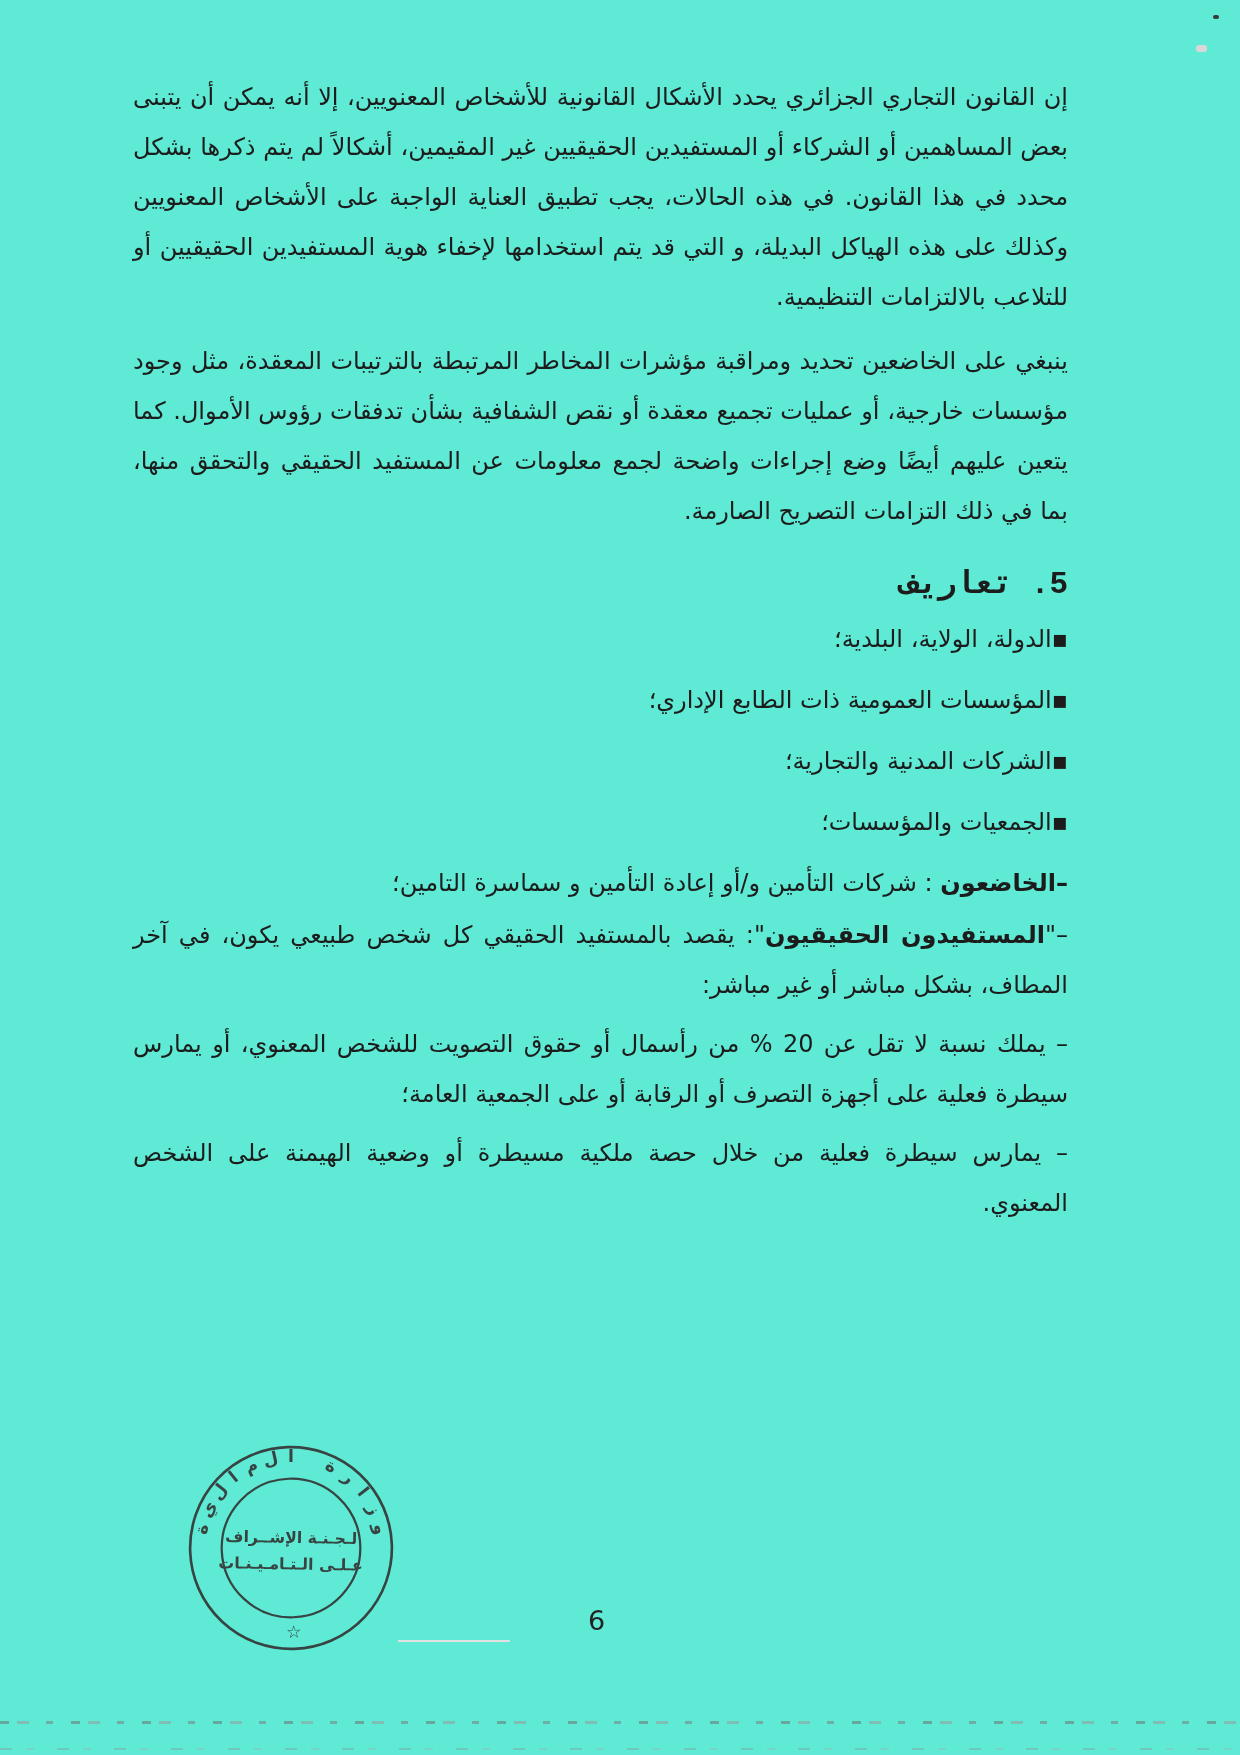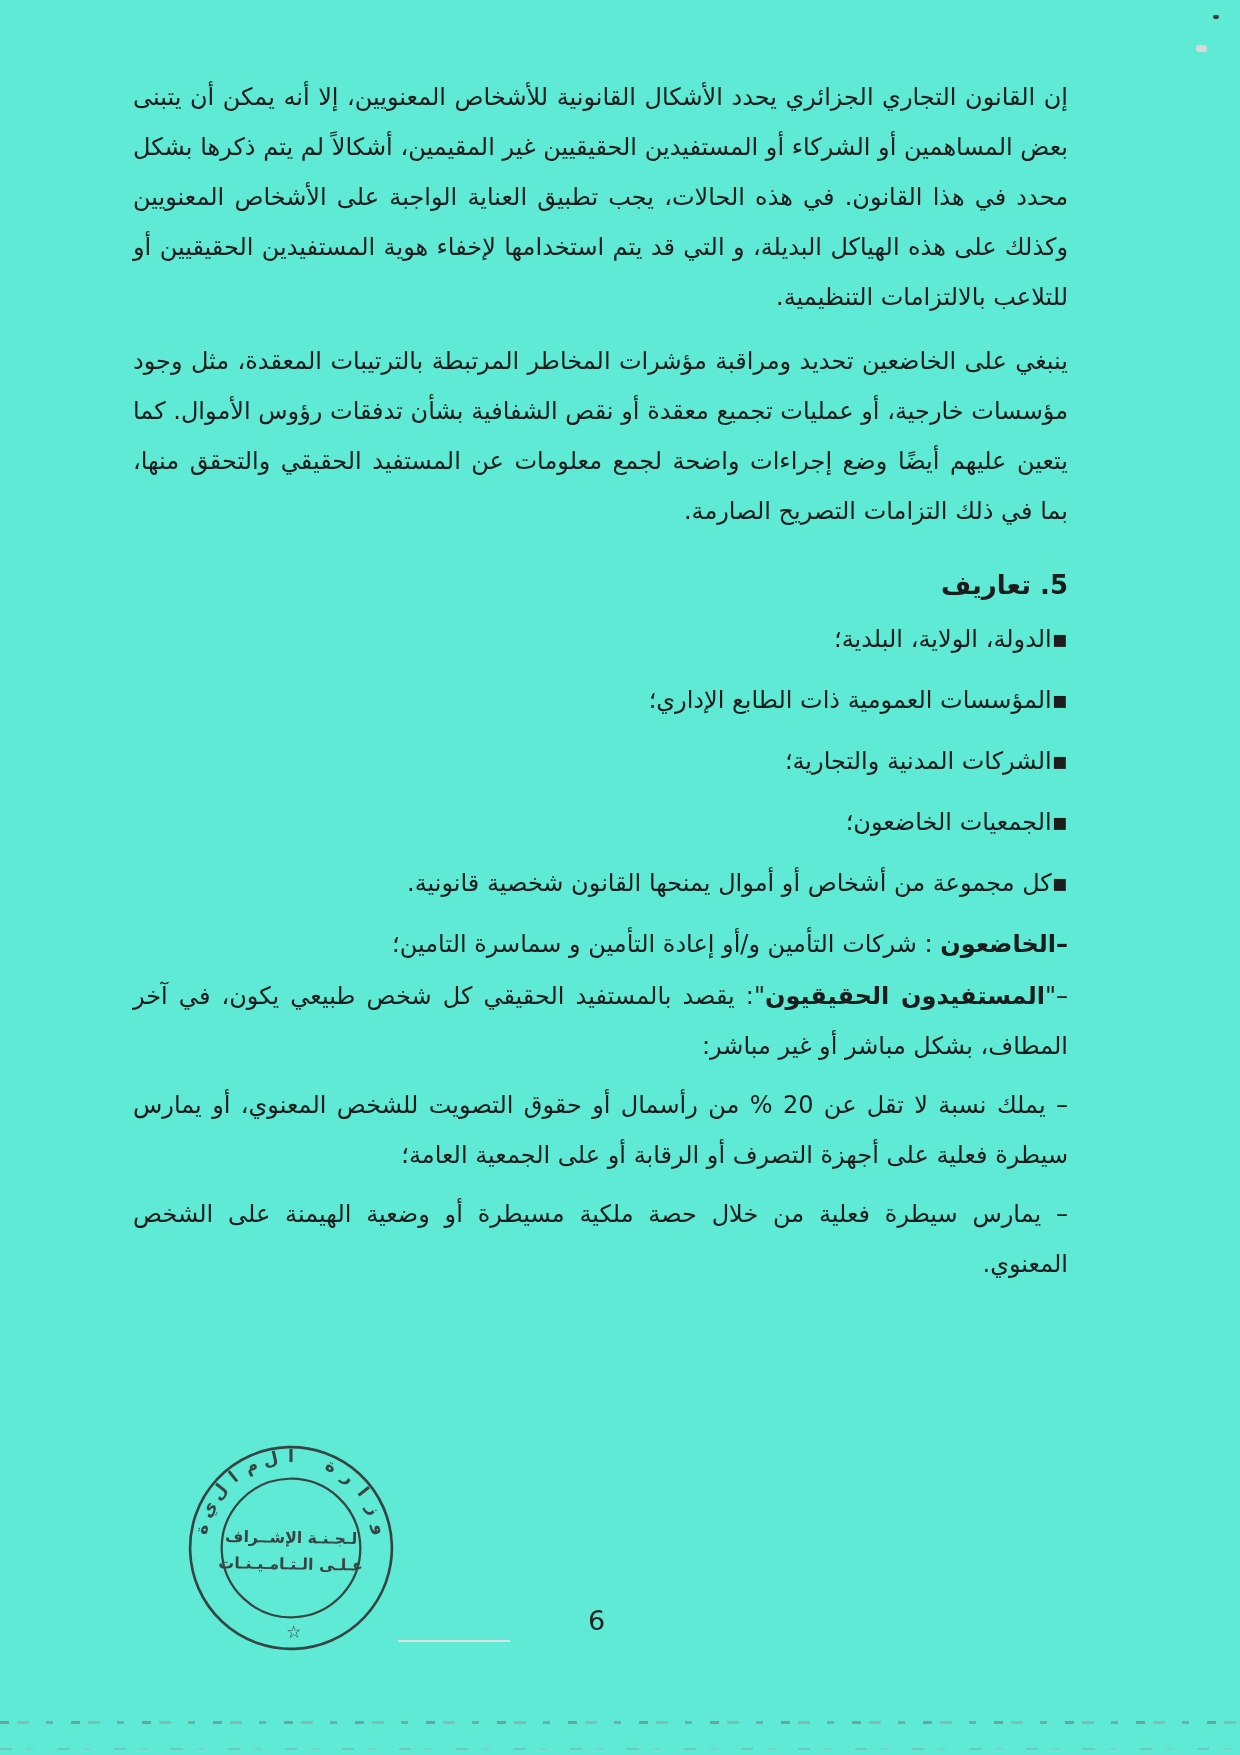--- a/index.html
+++ b/index.html
@@ -8,21 +8,21 @@
     background:#ffffff;font-family:"DejaVu Sans",sans-serif;
   }
   .page{position:absolute;inset:0;background:#5eead4;}
   .content{
     position:absolute;top:72px;right:172px;width:935px;
     direction:rtl;color:#1c1c1c;font-size:24px;line-height:50px;
     text-align:right;
   }
   .para{text-align:justify;}
   .para.p2{margin-top:14px;}
-  .heading{margin-top:24px;font-weight:bold;font-size:26px;}
+  .heading{margin-top:24px;font-weight:bold;font-size:31px;font-family:Liberation Mono, monospace;}
   .intro-line{margin-top:4px;font-weight:bold;}
   .bullets{margin-top:4px;}
   .bullets .tline{margin-bottom:11px;text-align:right;}
   .subject-line{margin-top:0;}
   .beneficial{margin-top:2px;text-align:justify;}
   .criteria .para{margin-top:9px;}
   .bold{font-weight:bold;}
   .page-num{
     position:absolute;top:1605px;left:588px;
     font-size:27px;color:#222;letter-spacing:0;
@@ -57,22 +57,21 @@
 
     <div class="para p2">ينبغي على الخاضعين تحديد ومراقبة مؤشرات المخاطر المرتبطة بالترتيبات المعقدة، مثل وجود مؤسسات خارجية، أو عمليات تجميع معقدة أو نقص الشفافية بشأن تدفقات رؤوس الأموال. كما يتعين عليهم أيضًا وضع إجراءات واضحة لجمع معلومات عن المستفيد الحقيقي والتحقق منها، بما في ذلك التزامات التصريح الصارمة.</div>
 
     <div class="heading">5. تعاريف</div>
 
 
     <div class="bullets">
         <div class="tline">▪الدولة، الولاية، البلدية؛</div>
         <div class="tline">▪المؤسسات العمومية ذات الطابع الإداري؛</div>
         <div class="tline">▪الشركات المدنية والتجارية؛</div>
-        <div class="tline">▪الجمعيات الخاضعون؛</div>
-        <div class="tline">▪كل مجموعة من أشخاص أو أموال يمنحها القانون شخصية قانونية.</div>
+        <div class="tline">▪الجمعيات والمؤسسات؛</div>
       </div>
 
     <div class="subject-line">
       <span class="bold">–الخاضعون</span><span> : شركات التأمين و/أو إعادة التأمين و سماسرة التامين؛</span>
     </div>
 
     <div class="para beneficial">
       <span>–"</span><span class="bold">المستفيدون الحقيقيون</span><span>": يقصد بالمستفيد الحقيقي كل شخص طبيعي يكون، في آخر المطاف، بشكل مباشر أو غير مباشر:</span>
     </div>
 

